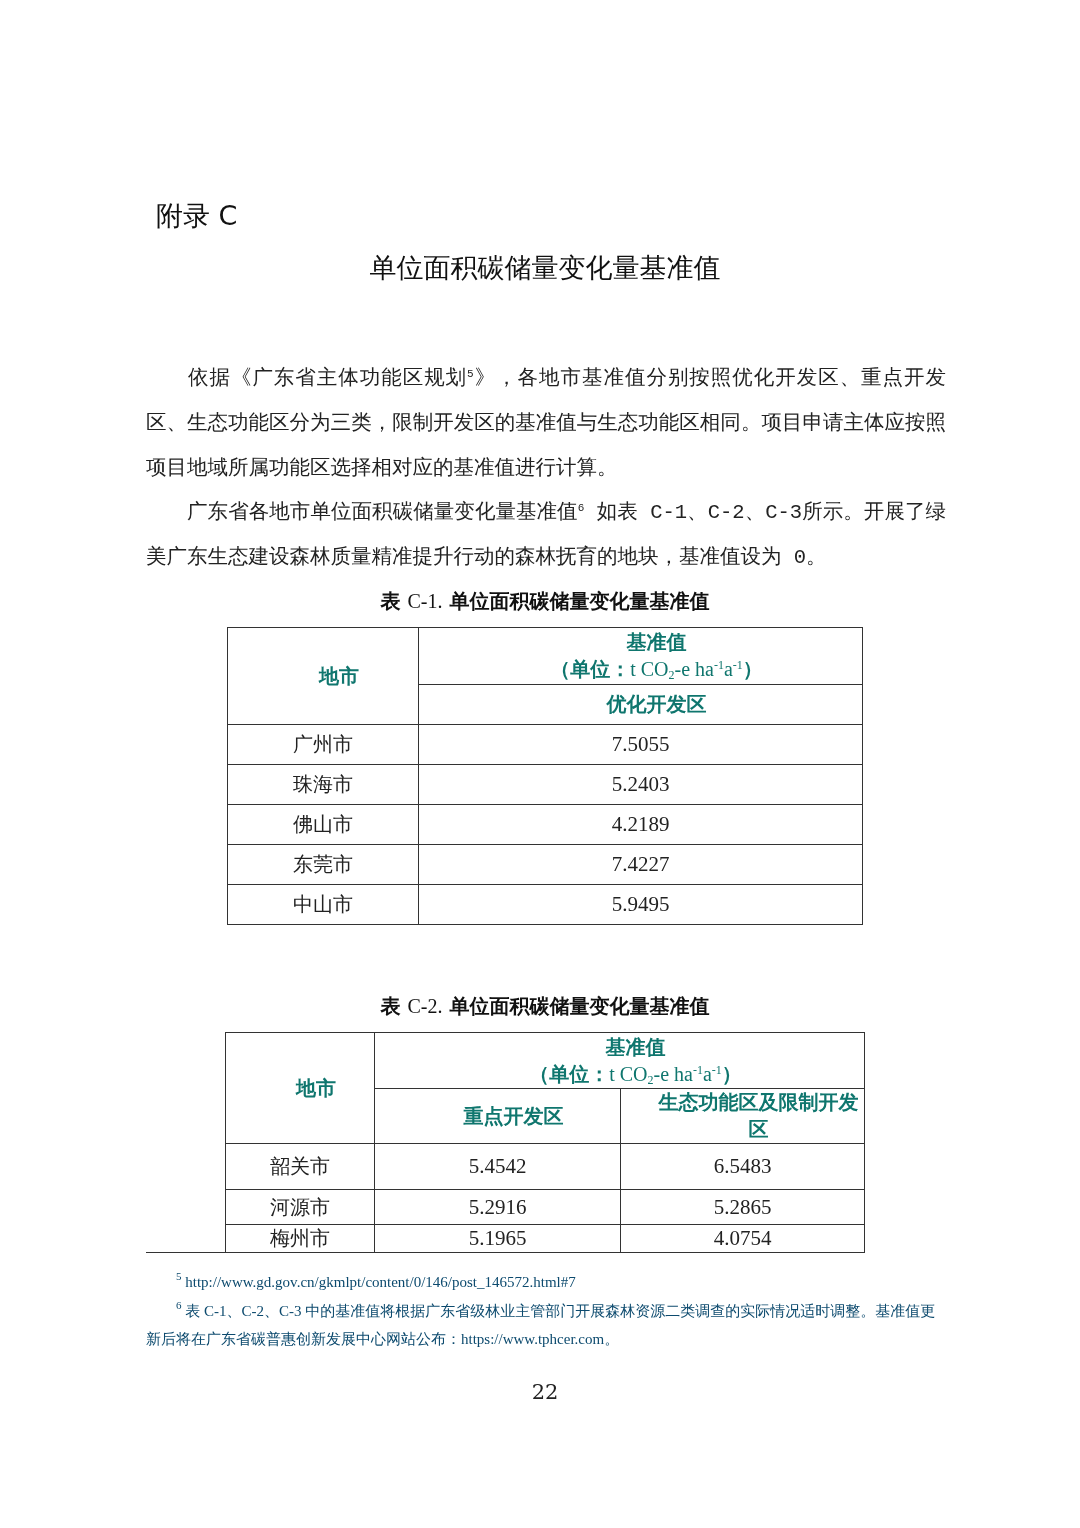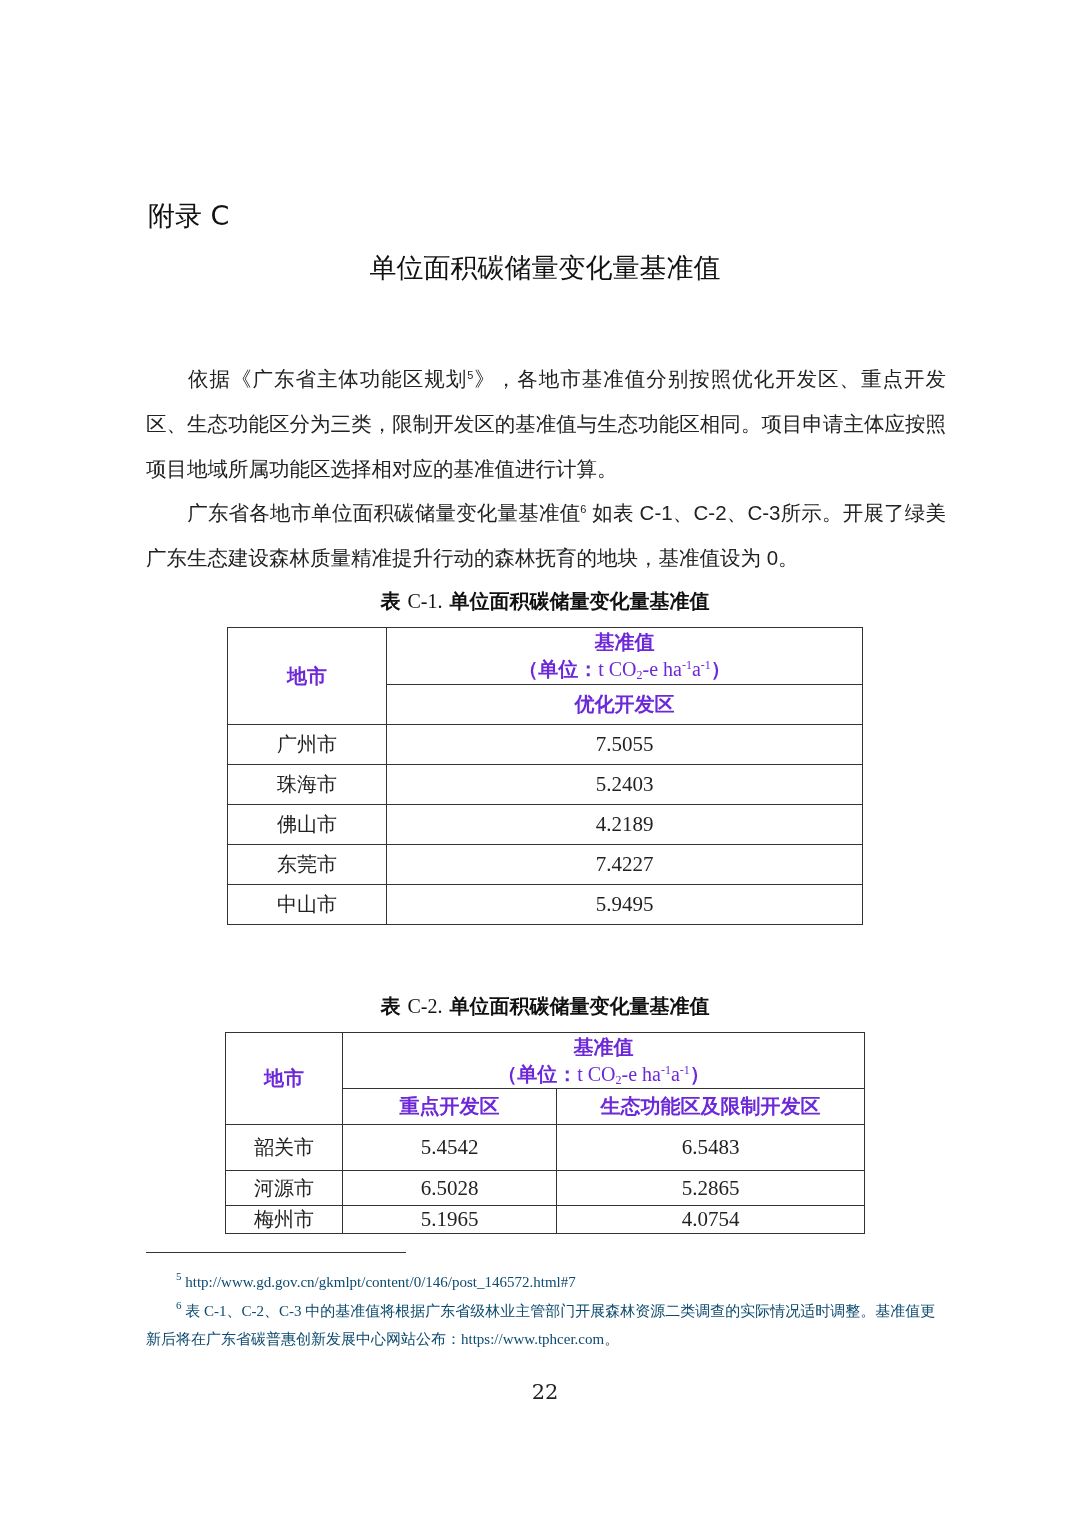--- a/index.html
+++ b/index.html
@@ -3,33 +3,33 @@
   <meta charset="utf-8">
   <style>
     html, body { margin: 0; padding: 0; background: #ffffff; }
     body {
       width: 1080px; height: 1528px; position: relative; overflow: hidden;
       color: #1a1a1a;
       font-family: "DejaVu Serif", "Liberation Serif", serif;
     }
     .abs { position: absolute; }
     .appendix-title {
-      left: 148px; top: 198px; font-size: 27px;
+      left: 156px; top: 198px; font-size: 27px;
       font-family: "DejaVu Sans", "Liberation Sans", sans-serif;
       color: #111;
     }
     .page-title {
       left: 0; width: 1090px; top: 250px; text-align: center; font-size: 27px;
       font-family: "DejaVu Sans", "Liberation Sans", sans-serif;
       color: #111;
     }
     .para {
       left: 146px; width: 800px; font-size: 20.5px; line-height: 45px;
       text-align: justify; color: #222;
-      font-family: Liberation Sans, sans-serif;
+      font-family: Liberation Mono, monospace;
     }
     .para .indent { display: inline-block; width: 41px; }
     .para sup, .fn sup { font-size: 11px; vertical-align: 7px; line-height: 0; }
     .p1 { top: 356px; }
     .p2 { top: 490px; }
     .caption {
       left: 0; width: 1090px; text-align: center; font-size: 20px; font-weight: bold;
       font-family: "DejaVu Sans", "Liberation Sans", sans-serif;
       color: #111;
     }
@@ -37,22 +37,23 @@
     .cap1 { top: 588px; }
     .cap2 { top: 993px; }
     table.doc {
       position: absolute; border-collapse: collapse;
       font-size: 20px; color: #222;
     }
     table.doc td {
       border: 1.3px solid #333; text-align: center; vertical-align: middle; padding: 0;
     }
     table.doc .hd {
-      font-weight: bold; color: #6d28d9;
+      font-weight: bold; color: #0f766e;
       font-family: "DejaVu Sans", "Liberation Sans", sans-serif;
+      padding-left: 32px;
     }
     table.doc .unit { font-family: "Liberation Serif", serif; font-weight: normal; }
     table.doc .unit sub { font-size: 12px; vertical-align: -3px; line-height: 0; }
     table.doc .unit sup { font-size: 12px; vertical-align: 7px; line-height: 0; }
     table.doc .city { font-family: "DejaVu Serif", "Liberation Serif", serif; }
     table.doc .val { font-family: "Liberation Serif", serif; font-size: 21px; margin-top: 48px; }
     .t1 { left: 227px; top: 627px; width: 636px; }
     .t2 { left: 225px; top: 1032px; width: 640px; }
     .fn-rule { left: 146px; top: 1252px; width: 260px; height: 0; border-top: 1.3px solid #333; }
     .fn {
@@ -135,21 +136,21 @@
     <td class="hd" style="width:213px">重点开发区</td>
     <td class="hd">生态功能区及限制开发区</td>
   </tr>
   <tr style="height:46px">
     <td class="city">韶关市</td>
     <td class="val">5.4542</td>
     <td class="val">6.5483</td>
   </tr>
   <tr style="height:35px">
     <td class="city">河源市</td>
-    <td class="val">6.5028</td>
+    <td class="val">5.2916</td>
     <td class="val">5.2865</td>
   </tr>
   <tr style="height:26px">
     <td class="city">梅州市</td>
     <td class="val">5.1965</td>
     <td class="val">4.0754</td>
   </tr>
 </tbody>
   </table>
 

